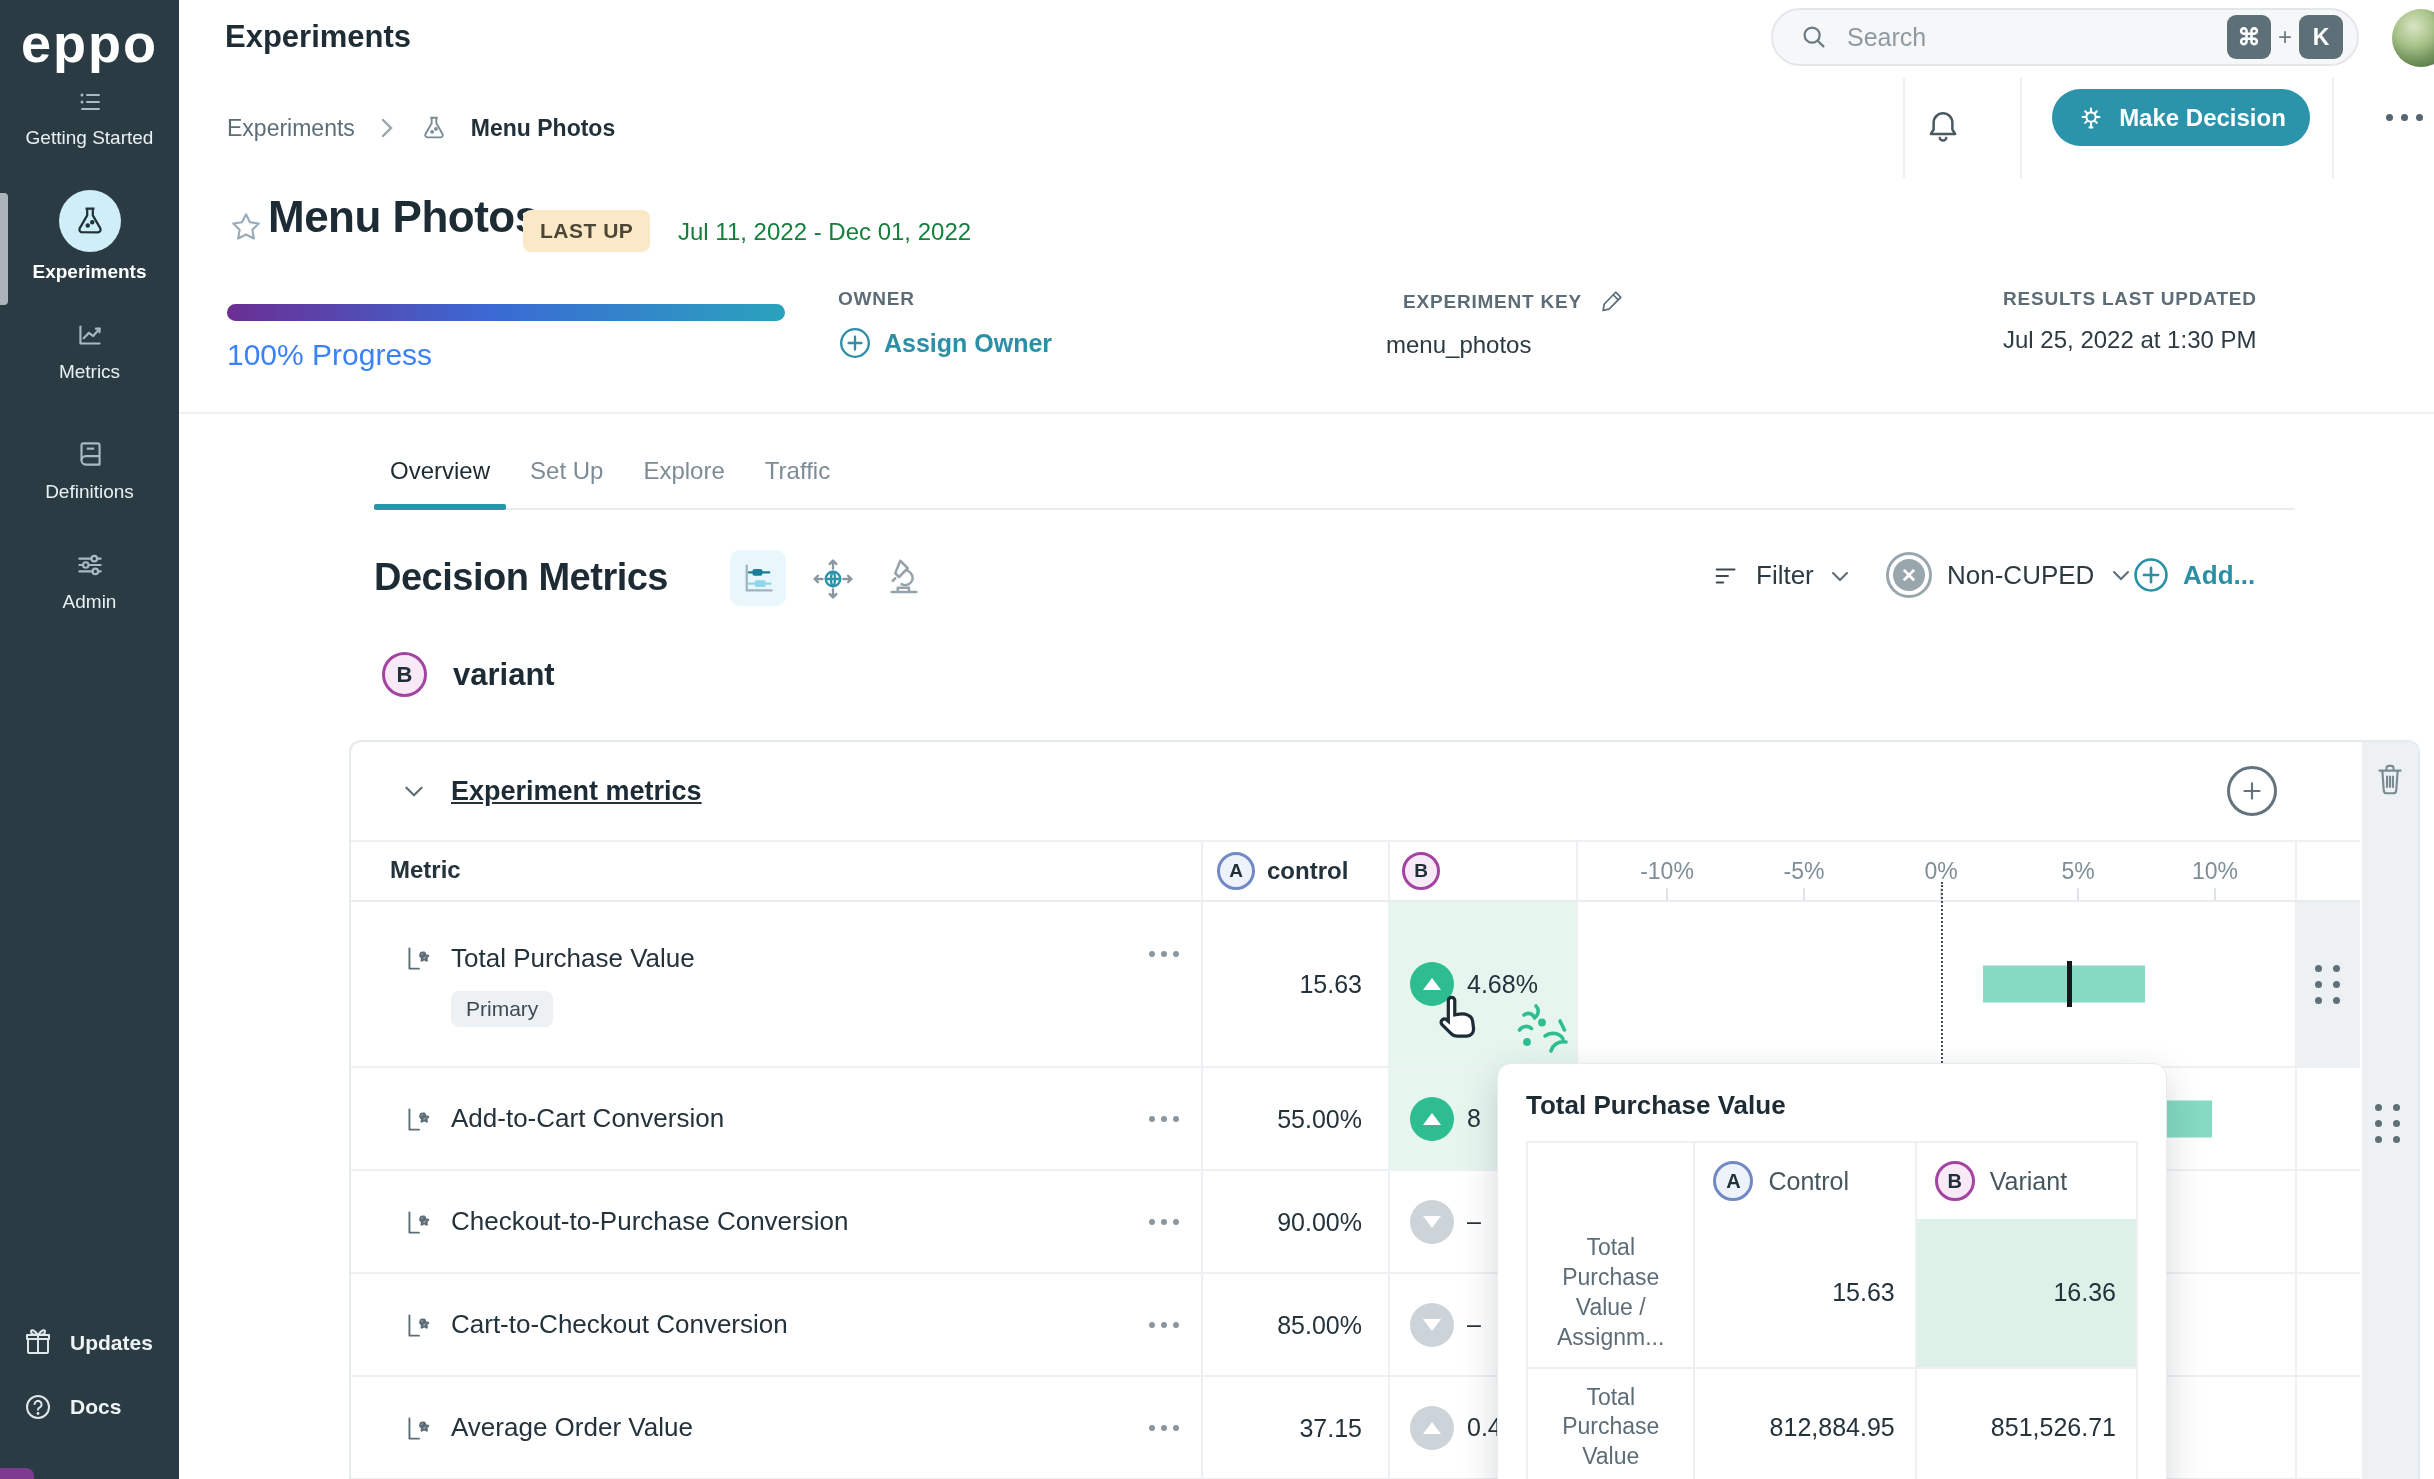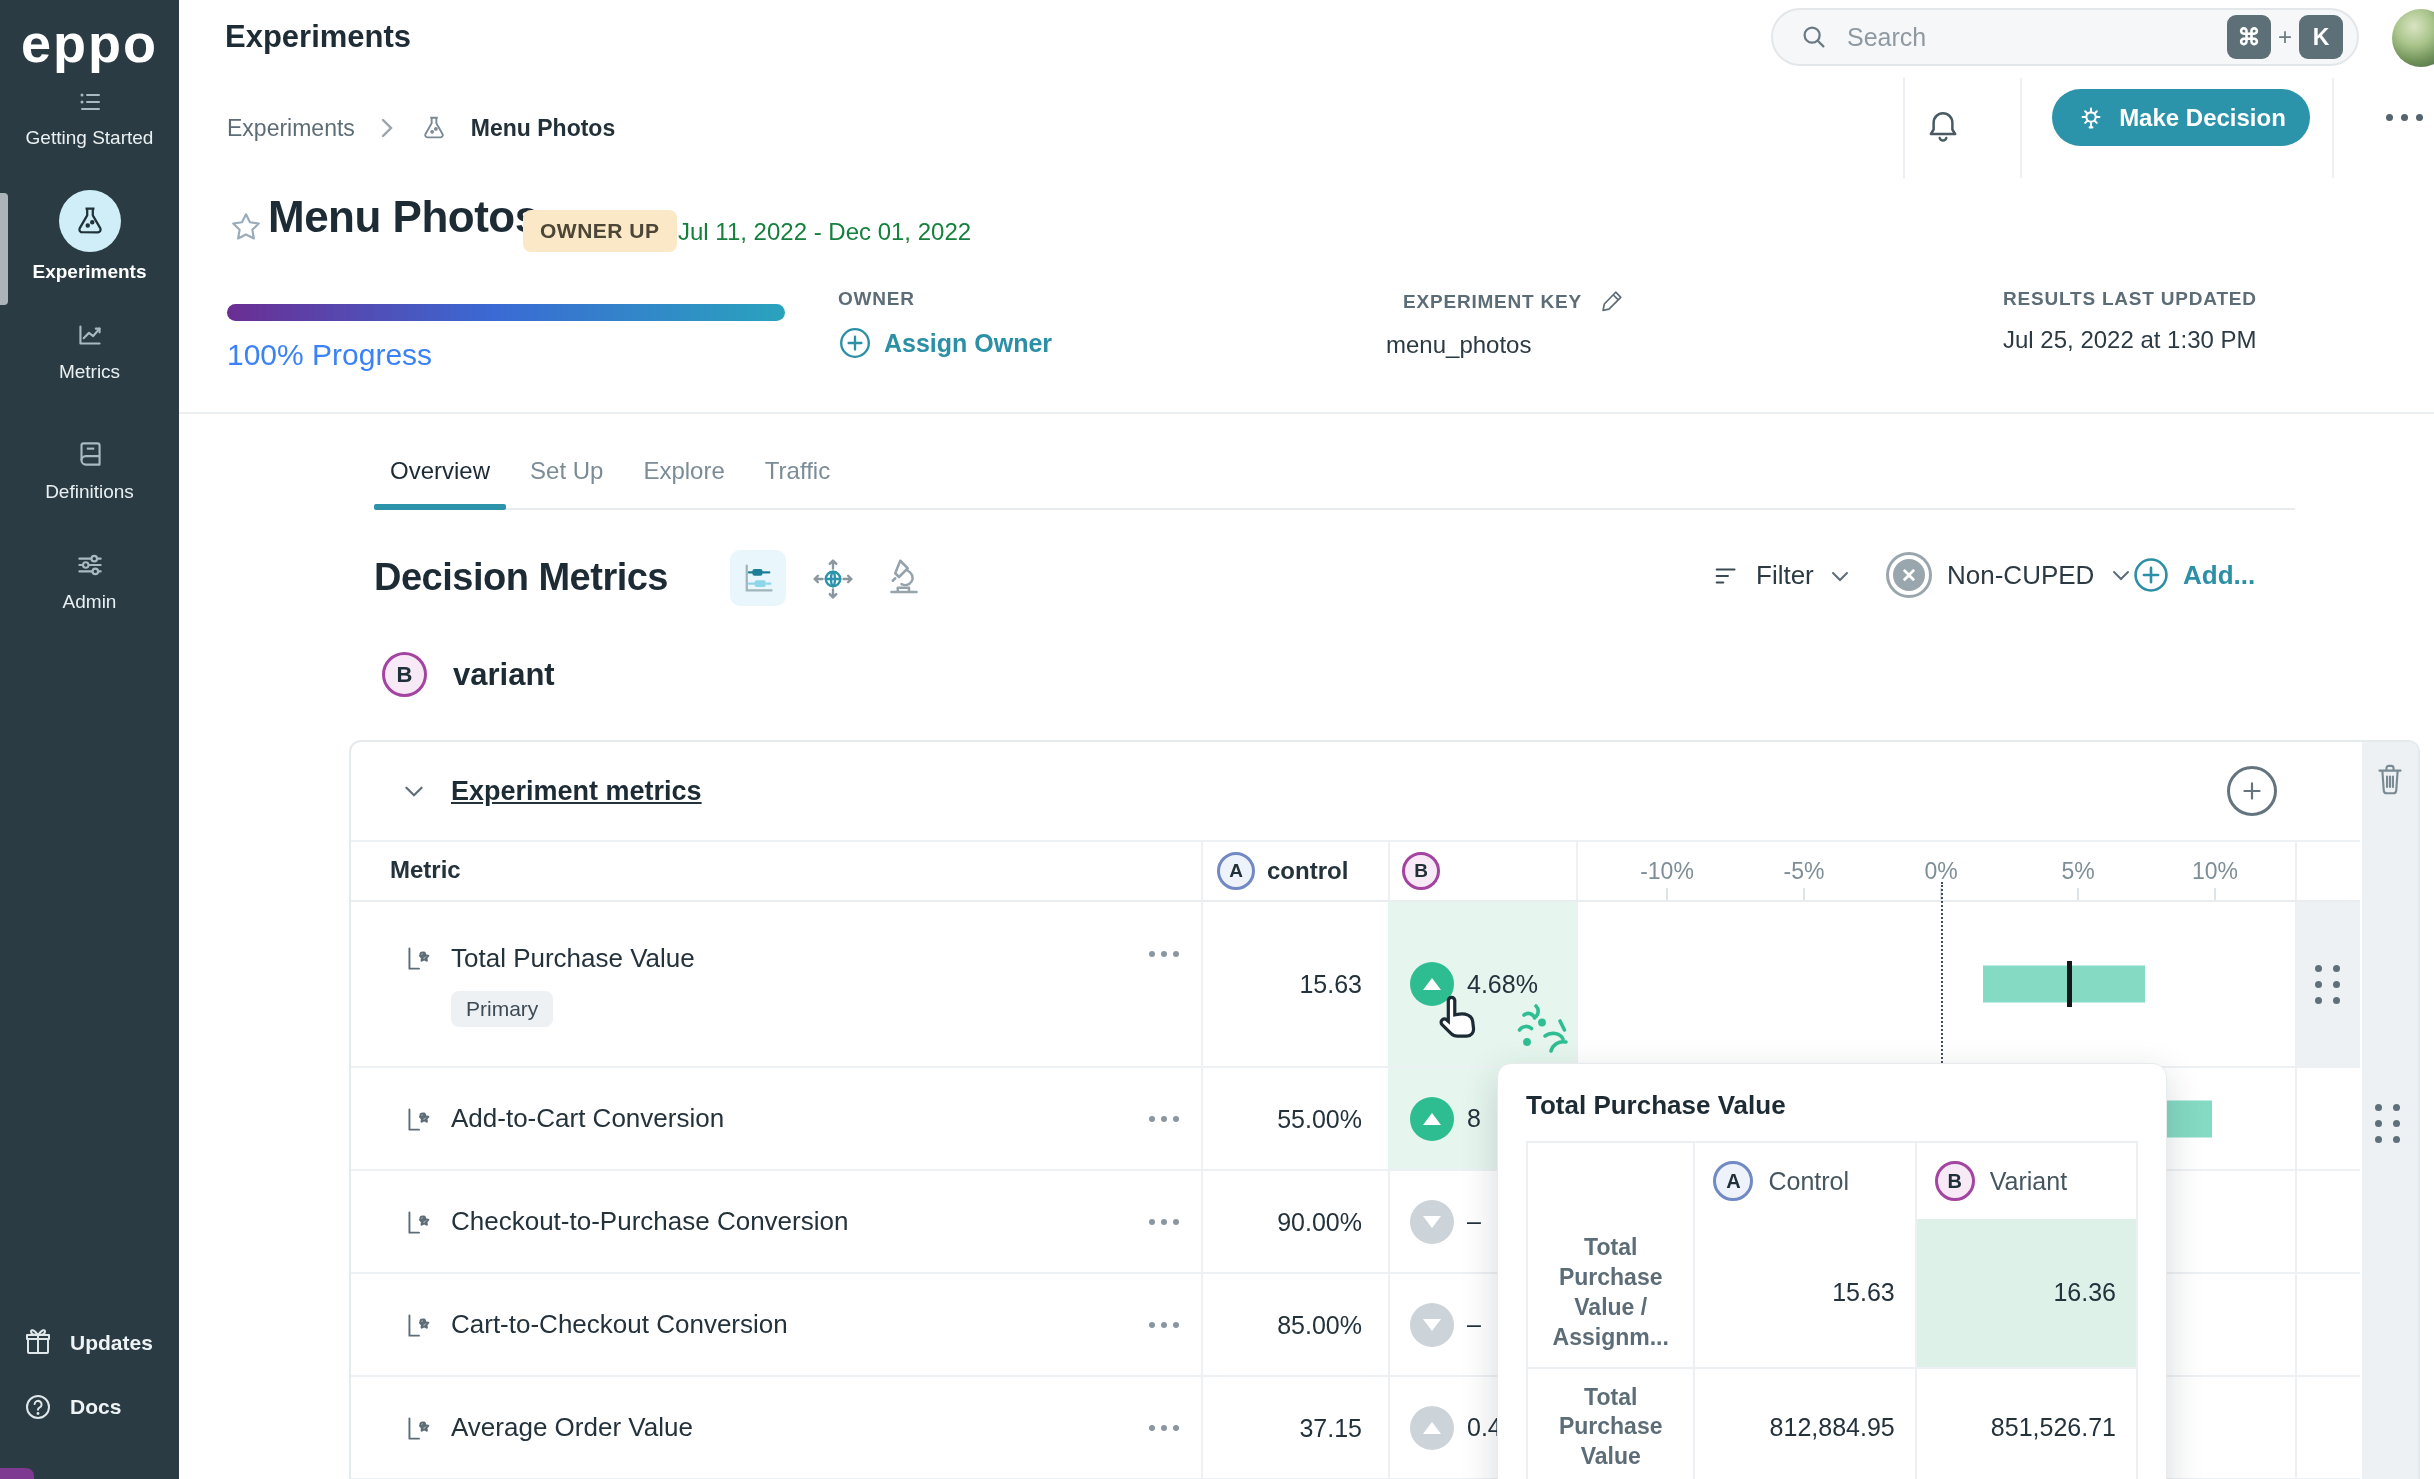--- a/index.html
+++ b/index.html
@@ -127,21 +127,21 @@
   .tickmark{position:absolute;top:50%;transform:translateY(-50%);width:5px;height:46px;background:#14181b;}
   .row1-grip{position:absolute;left:1944px;top:160px;width:65px;height:164px;background:#edf1f4;display:flex;align-items:center;justify-content:center;z-index:2;}
 
   
   .tooltip{position:absolute;left:1497px;top:1063px;width:670px;background:#fff;border:1px solid #e8ebee;border-radius:14px;box-shadow:0 12px 36px rgba(30,40,50,.18);z-index:50;padding:26px 28px 20px;box-sizing:border-box;}
   .tt-title{font-size:26px;font-weight:700;color:#1d2b35;margin-bottom:20px;}
   .tt-table{border:2px solid #edf0f2;}
   .tt-row{display:flex;border-top:2px solid #edf0f2;}
   .tt-row:first-child{border-top:none;}
   .tt-cell{border-left:2px solid #edf0f2;box-sizing:border-box;}
-  .tt-cell:first-child{border-left:none;font-weight:bold;}
+  .tt-cell:first-child{border-left:none;}
   .tt-c1{width:166px;}
   .tt-c2,.tt-c3{width:222px;}
   .tt-head{height:76px;display:flex;align-items:center;gap:15px;padding-left:18px;font-size:25px;color:#46565f;}
   .tt-head .badge{width:40px;height:40px;font-size:20px;font-weight:600;flex:none;}
   .tt-label{display:flex;align-items:center;justify-content:center;text-align:center;font-size:23px;color:#5d6d77;line-height:1.3;padding:14px 8px;}
   .tt-val{display:flex;align-items:center;justify-content:flex-end;padding-right:20px;font-size:25px;color:#24323c;}
   .tt-val.hl{background:#def1e8;}
   .tt-r1 .tt-cell{min-height:96px;}
   .tt-r2 .tt-cell{min-height:94px;}
 
@@ -294,21 +294,21 @@
       </div>
   </div>
 
   <section class="exp-header">
     <span class="star">
       <svg width="34" height="34" viewBox="0 0 32 32" fill="none" stroke="#9aabb9" stroke-width="2" stroke-linejoin="round">
           <path d="M16 4l3.7 7.5 8.3 1.2-6 5.9 1.4 8.2L16 23l-7.4 3.8L10 18.6 4 12.7l8.3-1.2z"></path>
         </svg>
     </span>
     <h1 class="exp-title" style="margin:0">Menu Photos</h1>
-    <span class="wrapup">OWNER UP</span>
+    <span class="wrapup">LAST UP</span>
     <span class="dates">Jul 11, 2022 - Dec 01, 2022</span>
     <div class="progress-bar"></div>
     <div class="progress-label">100% Progress</div>
     <div class="owner-col">
       <div class="meta-label">OWNER</div>
       <div class="assign-link">
         <svg width="34" height="34" viewBox="0 0 32 32" fill="none" stroke="#2b8fa6" stroke-width="2.2" stroke-linecap="round">
             <circle cx="16" cy="16" r="13"></circle>
             <path d="M16 10v12M10 16h12"></path>
           </svg>

